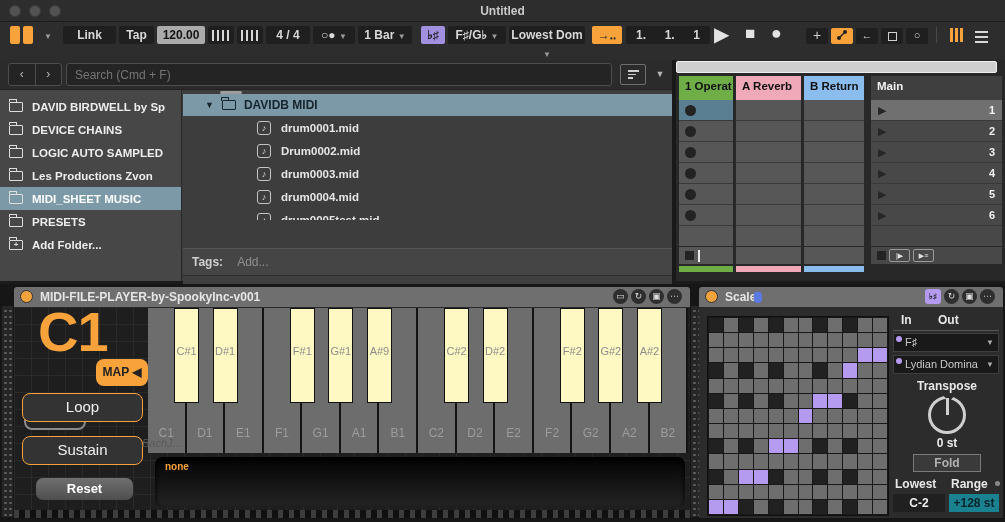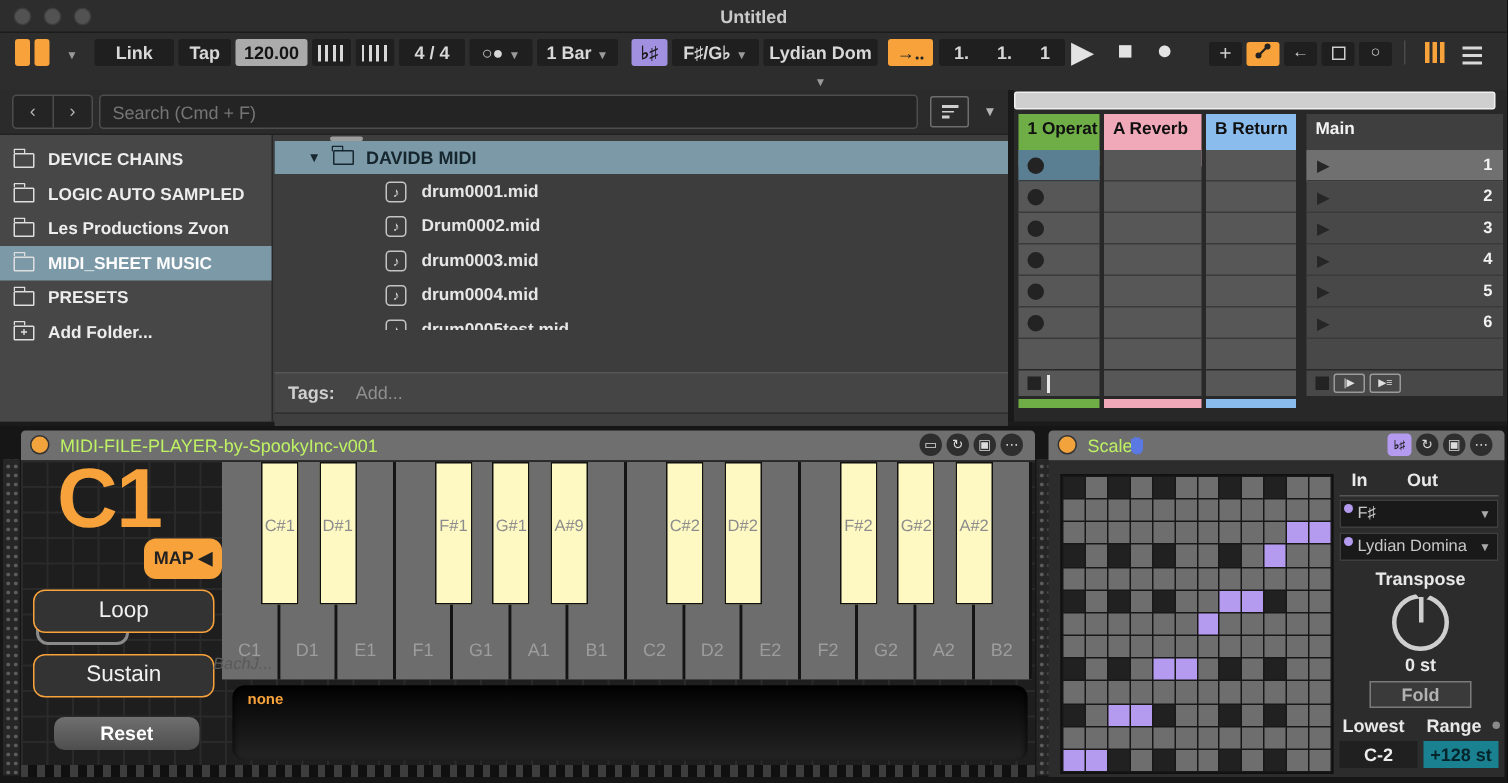--- a/index.html
+++ b/index.html
@@ -82,21 +82,21 @@
 .mini-box { width:21px; height:13px; border:1px solid #9a9a9a; border-radius:2px; font-size:7px; line-height:11px; text-align:center; color:#e0e0e0; margin-left:3px; }
 .mini-box:first-of-type { margin-left:auto; }
 .color-strip { position:absolute; top:206px; height:6px; }
 
 
 .devices { position:absolute; left:0; top:284px; width:1005px; height:238px; background:#161616; }
 .dragstrip { position:absolute; top:22px; height:211px; background-color:#262626; background-image:radial-gradient(circle,#5e5e5e 1px,transparent 1.5px); background-size:5px 6px; background-position:1px 2px; }
 .device { position:absolute; top:3px; height:231px; }
 .dtitle { position:absolute; left:0; top:0; width:100%; height:20px; background:#6f6f6f; border-radius:3px 3px 0 0; }
 .oncirc { position:absolute; left:6px; top:3px; width:13px; height:13px; border-radius:50%; background:#f2a33c; border:1px solid #333; }
-.dtext { position:absolute; left:26px; top:3px; font-weight:normal; font-size:12px; color:#bef264; }
+.dtext { position:absolute; left:26px; top:3px; font-weight:bold; font-size:12px; color:#e5e5e5; }
 .m4lic { position:absolute; top:2px; width:15px; height:15px; border-radius:50%; background:#2e2e2e; color:#dcdcdc; font-size:9px; line-height:15px; text-align:center; }
 .scmode { position:absolute; top:2px; width:16px; height:15px; border-radius:3px; background:#b49bf0; color:#1c1c1c; font-size:8px; line-height:15px; text-align:center; font-weight:bold; }
 .dbody { position:absolute; left:0; top:20px; width:100%; height:211px; }
 .mp-body { background-color:#1e1e1e; background-image:linear-gradient(#2a2a2a 1px,transparent 1px),linear-gradient(90deg,#2a2a2a 1px,transparent 1px); background-size:17px 17px; }
 .notedisp { position:absolute; left:24px; top:-8px; font-size:56px; font-weight:bold; color:#f7a23b; letter-spacing:-1px; }
 .pillbtn { position:absolute; text-align:center; font-weight:bold; border-radius:8px; }
 .thru { left:10px; top:52px; width:62px; height:27px; line-height:24px; background:#242424; border:2px solid #8a8a8a; color:#f2f2f2; font-size:13px;margin-top:44px; }
 .mapb { left:82px; top:52px; width:52px; height:27px; line-height:27px; background:#f7a23b; color:#222; font-size:12px; }
 .loopb { left:8px; top:86px; width:121px; height:29px; line-height:26px; background:#333; border:1.5px solid #f7a23b; color:#f0f0f0; font-size:15px; font-weight:normal; }
 .sustb { left:8px; top:129px; width:121px; height:29px; line-height:26px; background:#333; border:1.5px solid #f7a23b; color:#f0f0f0; font-size:15px; font-weight:normal; }
@@ -159,21 +159,21 @@
     <div class="tbox" style="left:63px;width:53px">Link</div>
     <div class="tbox" style="left:119px;width:35px">Tap</div>
     <div class="tbox tlight" style="left:157px;width:48px">120.00</div>
     <div class="tbox nudge" style="left:208px;width:26px"></div>
     <div class="tbox nudge" style="left:237px;width:26px"></div>
     <div class="tbox" style="left:266px;width:44px">4 / 4</div>
     <div class="tbox" style="left:313px;width:42px"><span>○●</span> <span class="ddsmall">▼</span></div>
     <div class="tbox" style="left:358px;width:54px"><span>1 Bar</span> <span class="ddsmall">▼</span></div>
     <div class="tbox tpurple" style="left:421px;width:24px">♭♯</div>
     <div class="tbox" style="left:448px;width:58px"><span>F♯/G♭</span> <span class="ddsmall">▼</span></div>
-    <div class="tbox" style="left:509px;width:76px"><span>Lydian Dom</span> <span class="ddsmall">▼</span></div>
+    <div class="tbox" style="left:509px;width:76px"><span>Lowest Dom</span> <span class="ddsmall">▼</span></div>
     <div class="tbox torange" style="left:592px;width:30px">→‥</div>
     <div class="tbox" style="left:626px;width:84px;display:flex;justify-content:space-between;padding:0 10px">
       <span>1.</span>
       <span>1.</span>
       <span>1</span>
     </div>
     <span class="bigbtn" style="left:714px;top:0;font-size:20px">▶</span>
     <span class="bigbtn" style="left:745px;top:2px;font-size:17px">■</span>
     <span class="bigbtn" style="left:771px;top:1px;font-size:18px">●</span>
     <div class="iconbox" style="left:806px;font-size:14px">+</div>
@@ -208,20 +208,24 @@
       <div class="filterbox">
           <i style="width:11px"></i>
           <i style="width:8px"></i>
           <i style="width:5px"></i>
         </div>
       <div class="fdd">▼</div>
     </div>
     <div class="sidebar" id="sidebar-list">
         <div class="sb-row">
           <span class="fold-ic"></span>
+          <span class="sb-lab">DAVID BIRDWELL by Sp</span>
+        </div>
+        <div class="sb-row">
+          <span class="fold-ic"></span>
           <span class="sb-lab">DEVICE CHAINS</span>
         </div>
         <div class="sb-row">
           <span class="fold-ic"></span>
           <span class="sb-lab">LOGIC AUTO SAMPLED</span>
         </div>
         <div class="sb-row">
           <span class="fold-ic"></span>
           <span class="sb-lab">Les Productions Zvon</span>
         </div>

